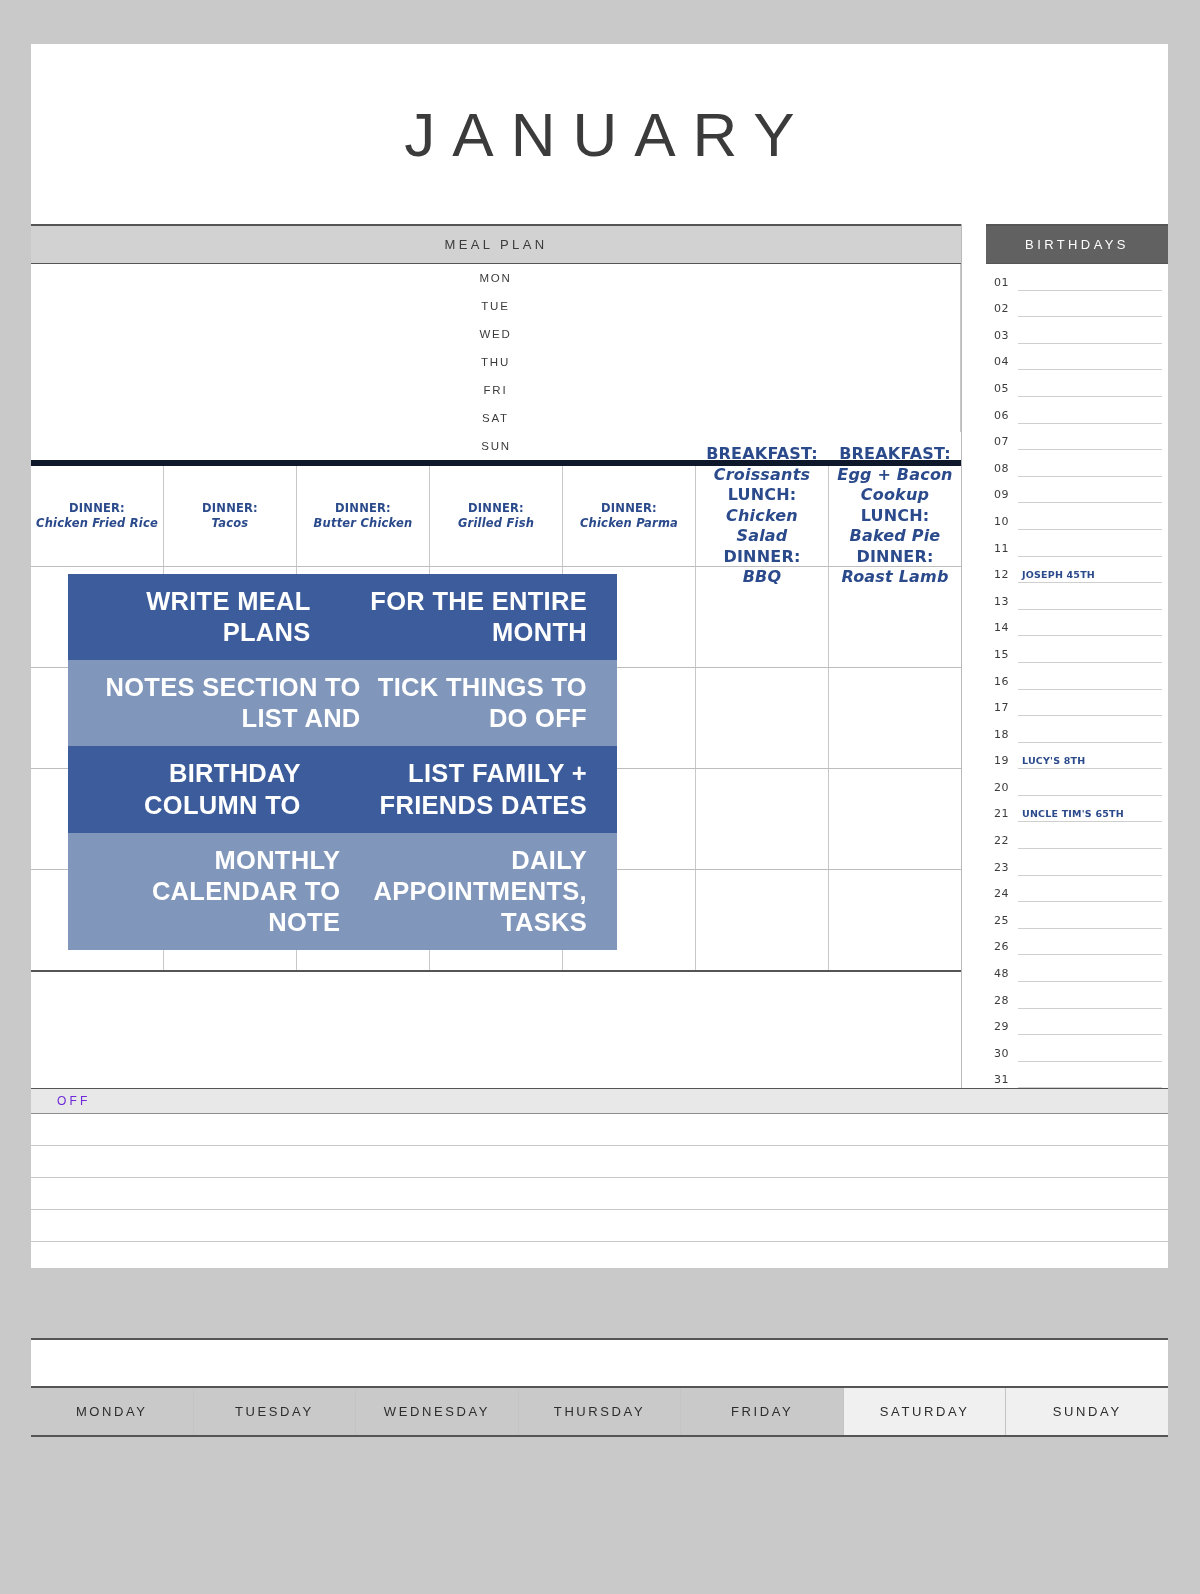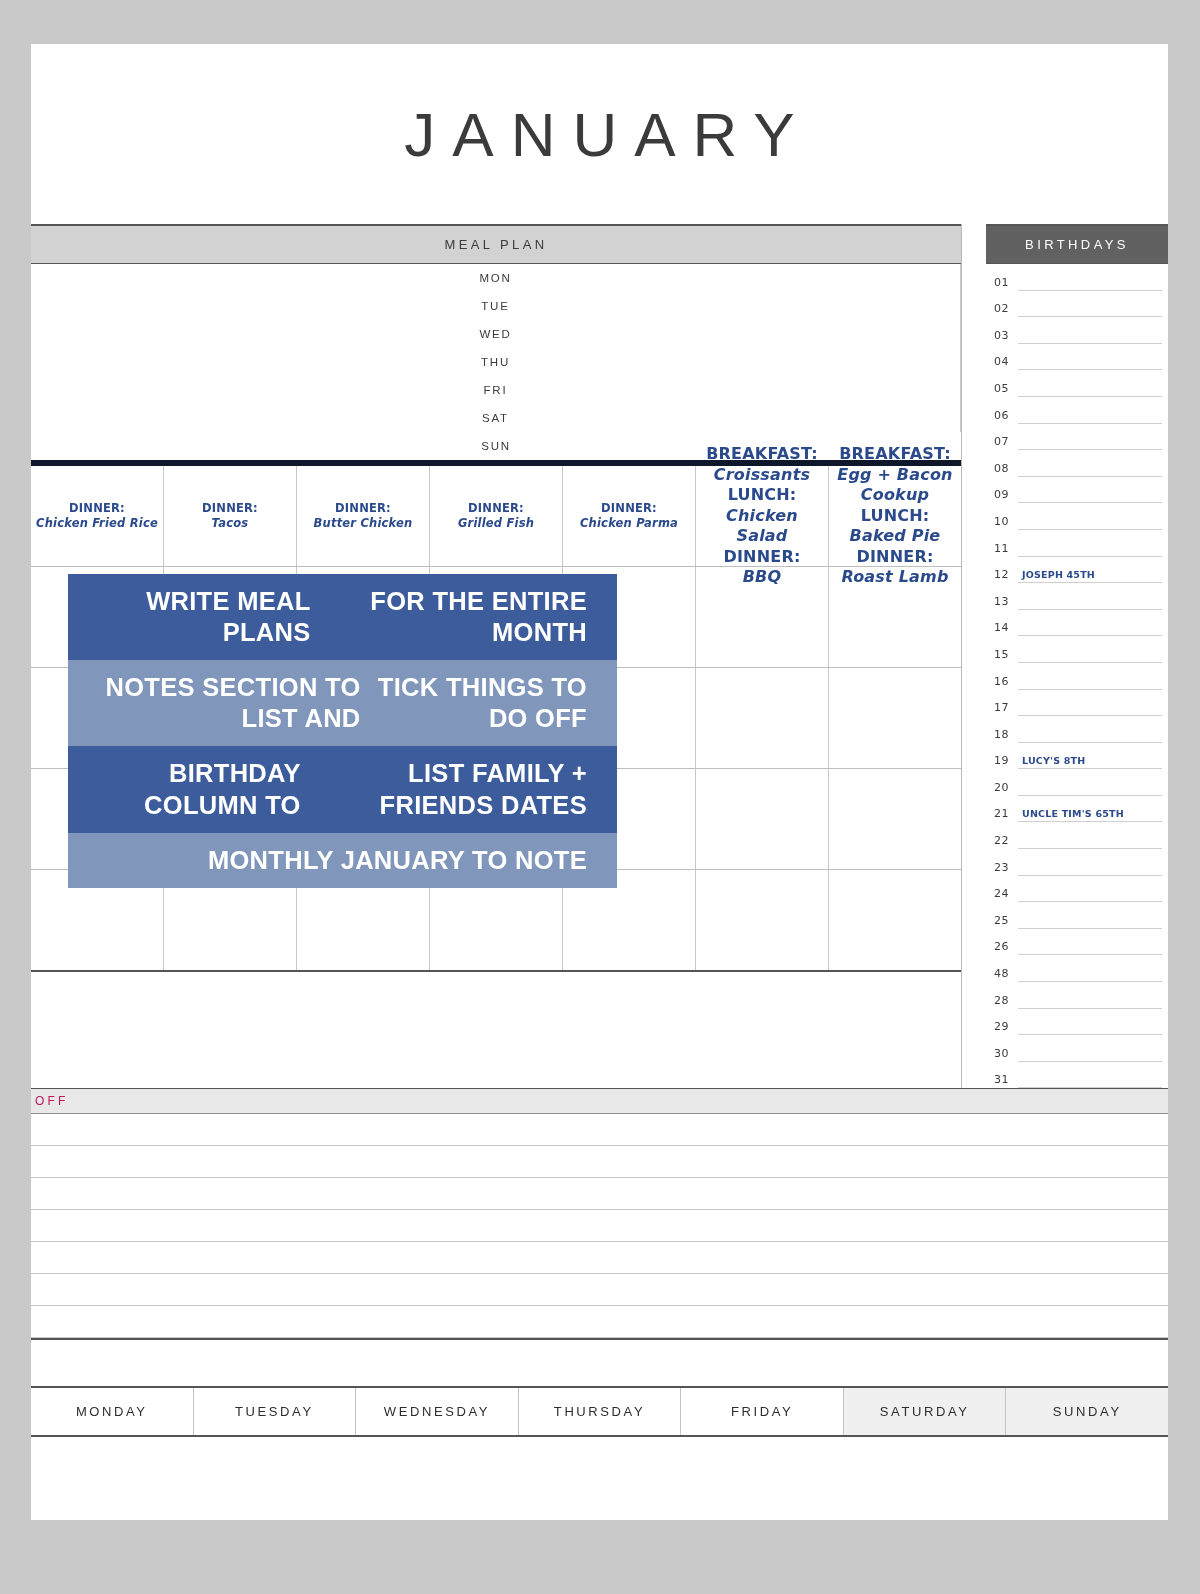--- a/index.html
+++ b/index.html
@@ -4,21 +4,21 @@
 <style>
   html,body{margin:0;padding:0;}
   body{
     width:1200px;height:1594px;
     background:#c9c9c9;
     font-family:"Liberation Sans", sans-serif;
     overflow:hidden;
   }
   .page{
     position:absolute;left:31px;top:44px;
-    width:1137px;height:1476px;
+    width:1137px;height:1224px;
     background:#ffffff;
     box-sizing:border-box;
   }
   
   .title-band{height:180px;display:flex;align-items:center;justify-content:center;background:#fff;}
   .month-title{
     font-size:62px;font-weight:300;letter-spacing:17px;
     color:#3b3b3b;text-indent:17px;
     font-family:"Liberation Sans", sans-serif;
   }
@@ -62,22 +62,22 @@
   .bd-row{height:26.6px;display:flex;align-items:flex-end;box-sizing:border-box;padding:0 6px 0 8px;}
   .bd-num{width:24px;font-size:11px;color:#3b3b3b;letter-spacing:.5px;line-height:1;padding-bottom:3px;
           font-family:"DejaVu Sans", sans-serif;}
   .bd-line{flex:1;border-bottom:1px solid #cfcfcf;height:100%;box-sizing:border-box;
            display:flex;align-items:flex-end;}
   .bd-txt{font-family:"DejaVu Sans", sans-serif;font-weight:700;font-size:9.5px;
           color:#2b4a8b;padding:0 0 2px 4px;letter-spacing:.2px;white-space:nowrap;}
 
   
   .notes-bar{height:26px;background:#e8e8e8;border-top:1px solid #555;border-bottom:1px solid #8d8d8d;
-             display:flex;align-items:center;font-size:12px;letter-spacing:3.2px;color:#be185d;
-             padding-left:4px;box-sizing:border-box;}
+             display:flex;align-items:center;font-size:12px;letter-spacing:3.2px;color:#6d28d9;
+             padding-left:26px;box-sizing:border-box;}
   .notes-lines{display:flex;flex-direction:column;}
   .note-line{height:32px;border-bottom:1px solid #c9c9c9;box-sizing:border-box;}
   .mid-gap{height:46px;background:#fff;border-top:2px solid #555;}
 
   
   .cal{border-top:1px solid #555;}
   .cal-head{display:flex;border-bottom:2px solid #555;border-top:1px solid #555;}
   .cal-head div{
     flex:1;height:47px;line-height:47px;text-align:center;
     font-size:13px;letter-spacing:2.6px;color:#2d2d2d;
@@ -382,17 +382,18 @@
       </div>
       <div class="banner b-light">
         <div>NOTES SECTION TO LIST AND</div>
         <div>TICK THINGS TO DO OFF</div>
       </div>
       <div class="banner b-dark">
         <div>BIRTHDAY COLUMN TO</div>
         <div>LIST FAMILY + FRIENDS DATES</div>
       </div>
       <div class="banner b-light">
-        <div>MONTHLY JANUARY TO NOTE</div>
+        <div>MONTHLY CALENDAR TO NOTE</div>
+        <div>DAILY APPOINTMENTS, TASKS</div>
       </div>
     </div>
 
 </div>
 
 </body></html>

